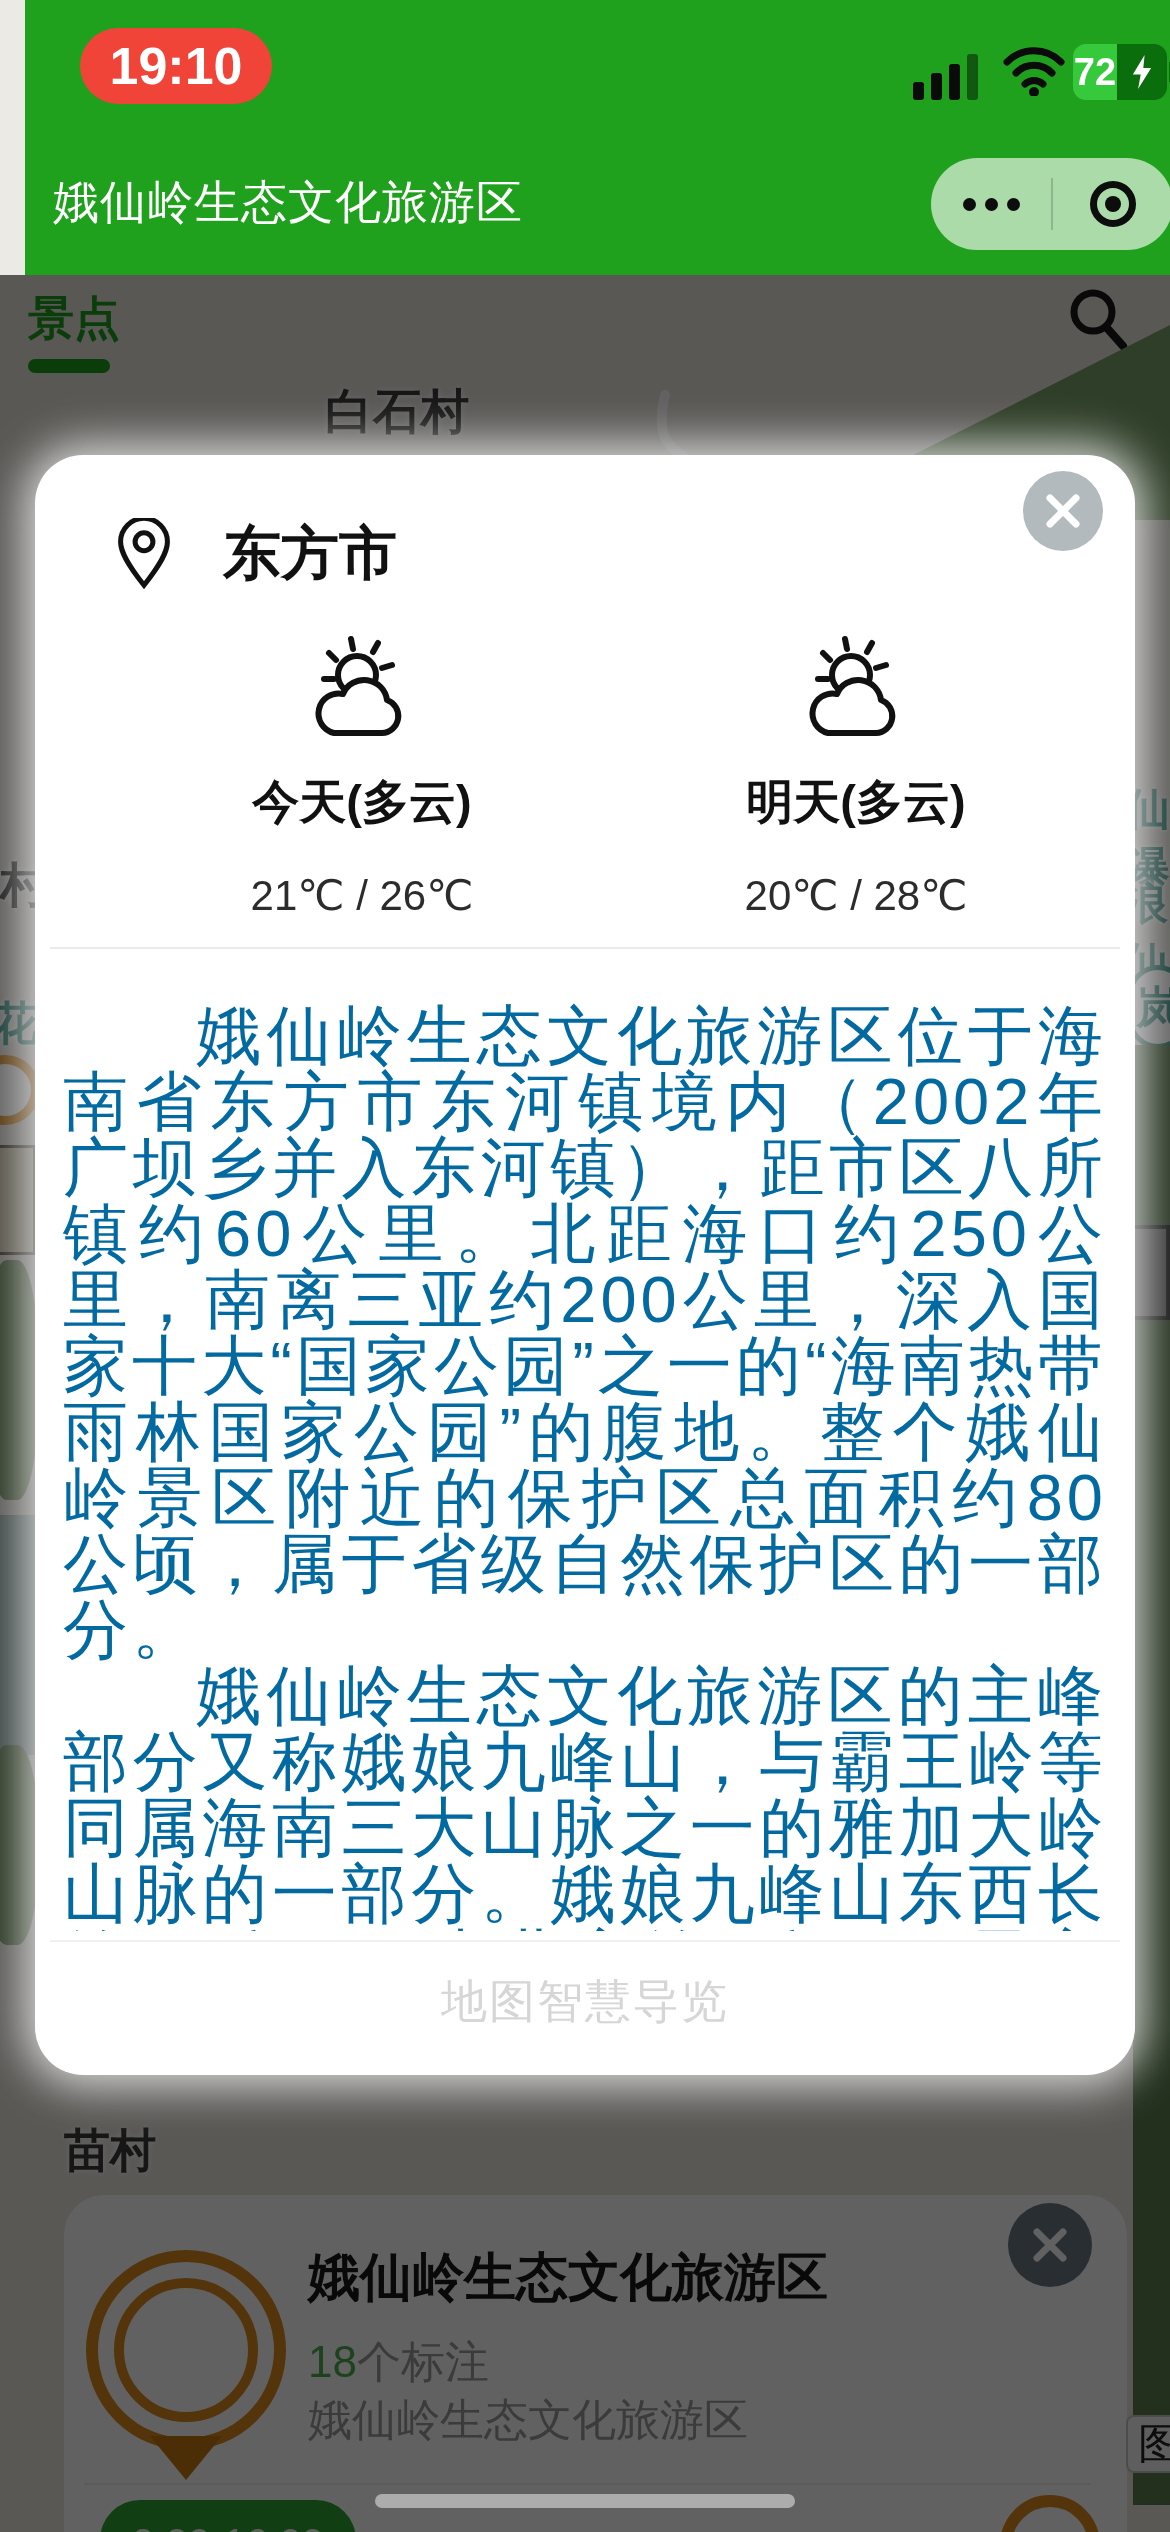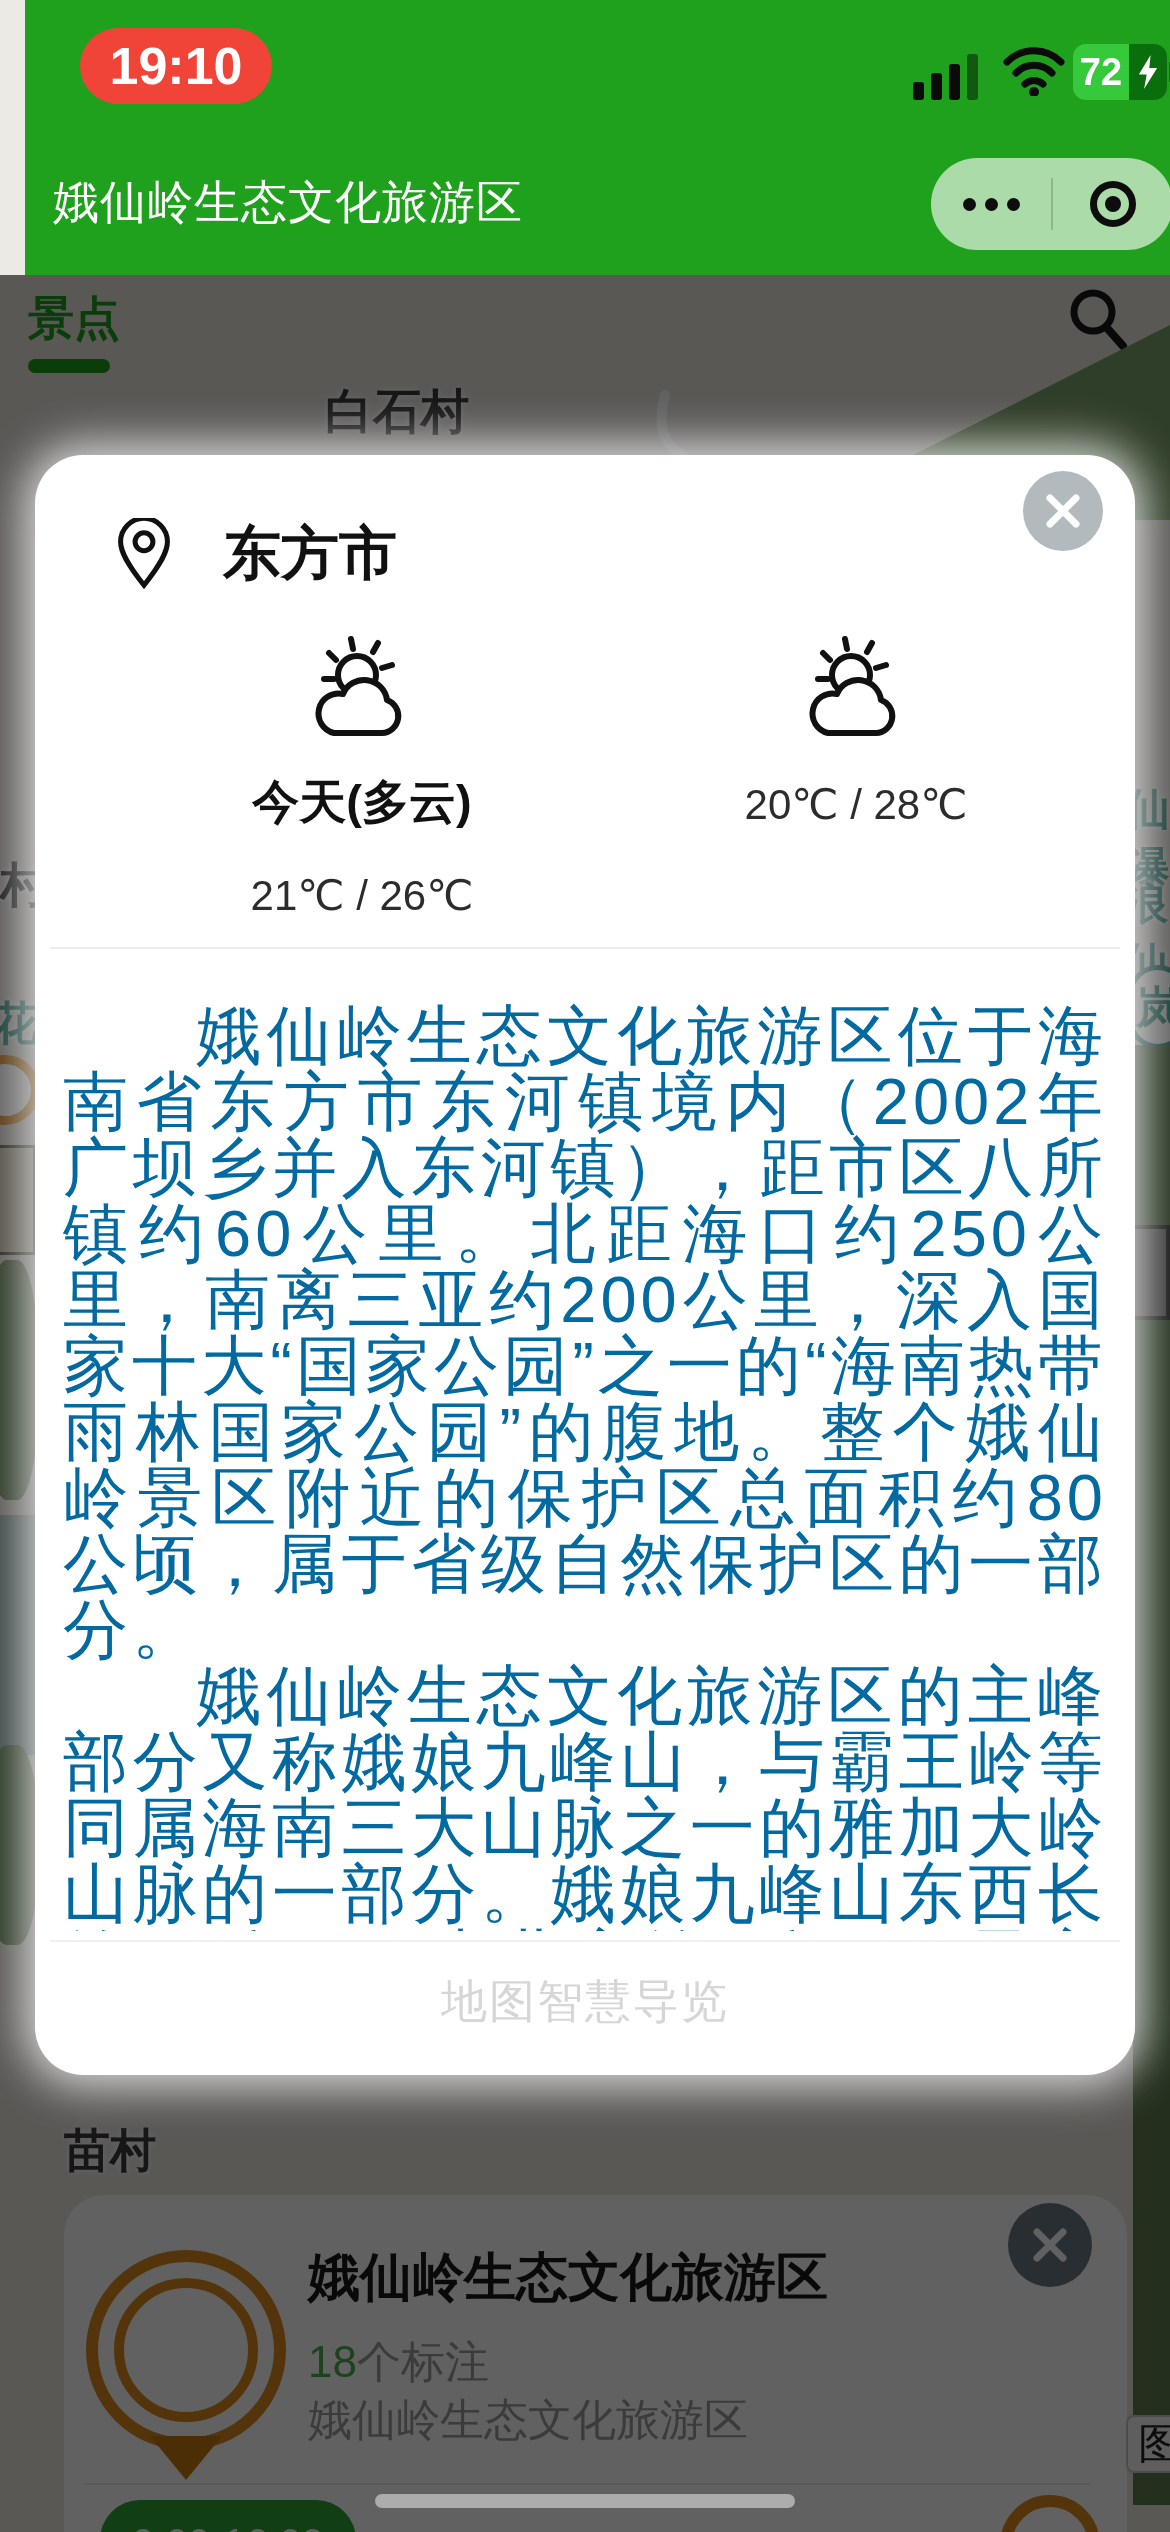--- a/index.html
+++ b/index.html
@@ -9,21 +9,21 @@
   .abs { position:absolute; }
 
   
   .header { position:absolute; left:0; top:0; width:1170px; height:275px; background:#20A11E; z-index:50;margin-left:25px; }
   .time-pill { position:absolute; left:55px; top:28px; width:192px; height:76px; border-radius:38px;
     background:#F04438; color:#fff; font-size:52px; font-weight:700; display:flex; align-items:center; justify-content:center; }
   .sigbars { position:absolute; left:888px; top:52px; width:80px; height:48px; display:flex; align-items:flex-end; gap:7px; }
   .sigbars i { display:block; width:11px; background:#0B0B0B; border-radius:3px; }
   .wifi { position:absolute; left:978px; top:46px; }
   .battery { position:absolute; left:1048px; top:44px; width:94px; height:56px; border-radius:13px; overflow:hidden; display:flex; }
-  .battery .pct { width:56px; background:#36C93B; color:#fff; font-size:38px; font-weight:700; display:flex; align-items:center; justify-content:center; }
+  .battery .pct { width:44px; background:#36C93B; color:#fff; font-size:38px; font-weight:700; display:flex; align-items:center; justify-content:center; }
   .battery .bolt { flex:1; background:#0A6E0C; display:flex; align-items:center; justify-content:center; }
   .batt-nub { position:absolute; left:1144px; top:62px; width:8px; height:20px; border-radius:0 5px 5px 0; background:#0A6E0C; }
   .app-title { position:absolute; left:28px; top:172px; color:#fff; font-size:46px; letter-spacing:1px; }
   .capsule { position:absolute; left:906px; top:158px; width:242px; height:92px; border-radius:46px;
     background:rgba(255,255,255,0.62); display:flex; align-items:center; }
   .cap-half { flex:1; height:100%; display:flex; align-items:center; justify-content:center; }
   .cap-div { width:2px; height:52px; background:rgba(0,0,0,0.16); }
   .dots { display:flex; gap:9px; }
   .dots i { width:13px; height:13px; border-radius:50%; background:#0d0d0d; }
   .ring { width:46px; height:46px; border:7px solid #0d0d0d; border-radius:50%; display:flex; align-items:center; justify-content:center; }
@@ -201,20 +201,21 @@
         <g stroke="#111" stroke-width="6" stroke-linecap="round">
           <line x1="49" y1="4" x2="51" y2="14"></line>
             <line x1="76" y1="8" x2="71" y2="17"></line>
           <line x1="27" y1="18" x2="34" y2="25"></line>
             <line x1="90" y1="30" x2="80" y2="33"></line>
           <line x1="22" y1="44" x2="32" y2="44"></line>
         </g>
         <circle cx="55" cy="40" r="19" fill="#fff" stroke="#111" stroke-width="6"></circle>
         <path d="M32,98 h48 a17,17 0 0 0 5,-33 a23,23 0 0 0 -44,-6 a16,16 0 0 0 -9,39 z" fill="#fff" stroke="#111" stroke-width="6" stroke-linejoin="round"></path>
       </svg>
+      <div class="wx-day">明天(多云)</div>
       <div class="wx-temp">20℃ / 28℃</div>
     </div>
 
     <div class="mdiv1"></div>
 
     <div class="mtext">
       <p>娥仙岭生态文化旅游区位于海南省东方市东河镇境内（2002年广坝乡并入东河镇），距市区八所镇约60公里。北距海口约250公里，南离三亚约200公里，深入国家十大“国家公园”之一的“海南热带雨林国家公园”的腹地。整个娥仙岭景区附近的保护区总面积约80公顷，属于省级自然保护区的一部分。</p>
       <p>娥仙岭生态文化旅游区的主峰部分又称娥娘九峰山，与霸王岭等同属海南三大山脉之一的雅加大岭山脉的一部分。娥娘九峰山东西长约13公里，南北宽约9公里，最高海拔1238米。9座山峰组成，垂直高耸，忽高忽低，像一条盘在地面上的巨龙，常有云雾缭绕，超</p>
     </div>
 

